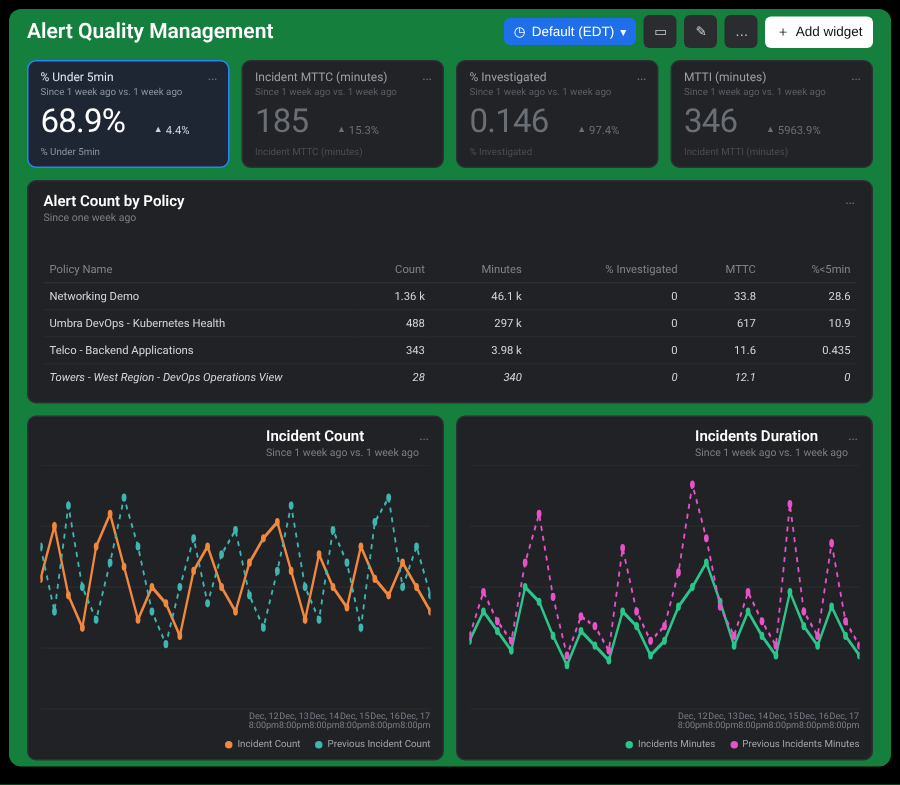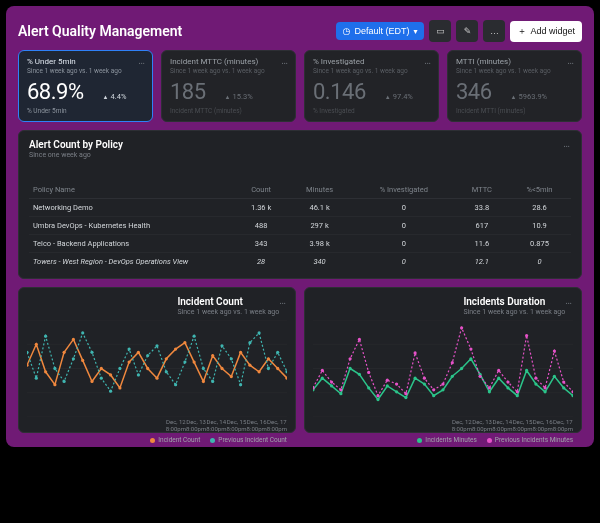--- a/index.html
+++ b/index.html
@@ -6,26 +6,26 @@
   body {
     background: #000;
     font-family: -apple-system, BlinkMacSystemFont, "Segoe UI", Roboto, sans-serif;
     width: 600px;
     height: 523px;
     overflow: hidden;
     color: #e5e5e5;
     font-size: 10px;
   }
   .app {
-    background: #701a75;
+    background: #15803d;
     border-radius: 8px;
     margin: 6px;
     width: 588px;
-    height: 441px;
-    padding: 14px 12px;
+    height: 505px;
+    padding: 4px 12px;
     display: flex;
     flex-direction: column;
     gap: 8px;
   }
   .header {
     display: flex;
     align-items: center;
     justify-content: space-between;
   }
   .title {
@@ -79,21 +79,21 @@
     border-radius: 6px;
     padding: 8px 10px;
   }
   .panel-head { display: flex; justify-content: space-between; align-items: flex-start; }
   .panel-title { font-size: 10px; font-weight: 600; color: #fff; }
   .panel-sub { font-size: 7px; color: #7a7f86; margin-top: 1px; }
 
   table { width: 100%; border-collapse: collapse; margin-top: 22px; }
   th { text-align: left; font-weight: 400; color: #7e848b; font-size: 7.5px; padding: 4px 4px; border-bottom: 1px solid #2d2f34;}
   td { color: #d3d7db; font-size: 7.5px; padding: 4px 4px; }
-  th.num, td.num { text-align: center; }
+  th.num, td.num { text-align: right; }
   tbody tr { border-bottom: 1px solid #27292d; }
   tbody tr:last-child { border-bottom: none; font-style: italic; }
   .col-name { width: 38%; }
 
   .charts { display: flex; gap: 8px; flex: 1; min-height: 0; }
   .chart-panel {
     flex: 1;
     background: #202226;
     border: 1px solid #2d2f34;
     border-radius: 6px;
@@ -221,21 +221,21 @@
             <td class="num">0</td>
             <td class="num">617</td>
             <td class="num">10.9</td>
           </tr>
           <tr>
             <td class="col-name">Telco - Backend Applications</td>
             <td class="num">343</td>
             <td class="num">3.98 k</td>
             <td class="num">0</td>
             <td class="num">11.6</td>
-            <td class="num">0.875</td>
+            <td class="num">0.435</td>
           </tr>
           <tr>
             <td class="col-name">Towers - West Region - DevOps Operations View</td>
             <td class="num">28</td>
             <td class="num">340</td>
             <td class="num">0</td>
             <td class="num">12.1</td>
             <td class="num">0</td>
           </tr>
         </tbody>

